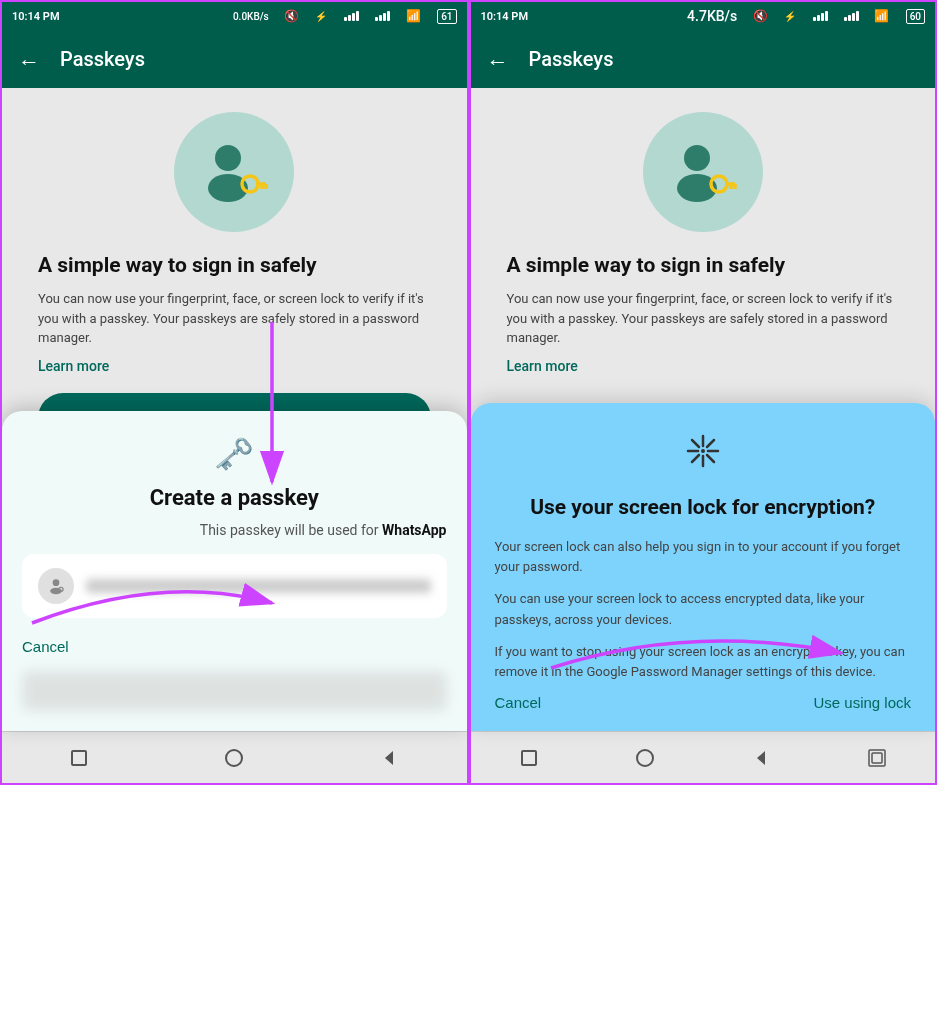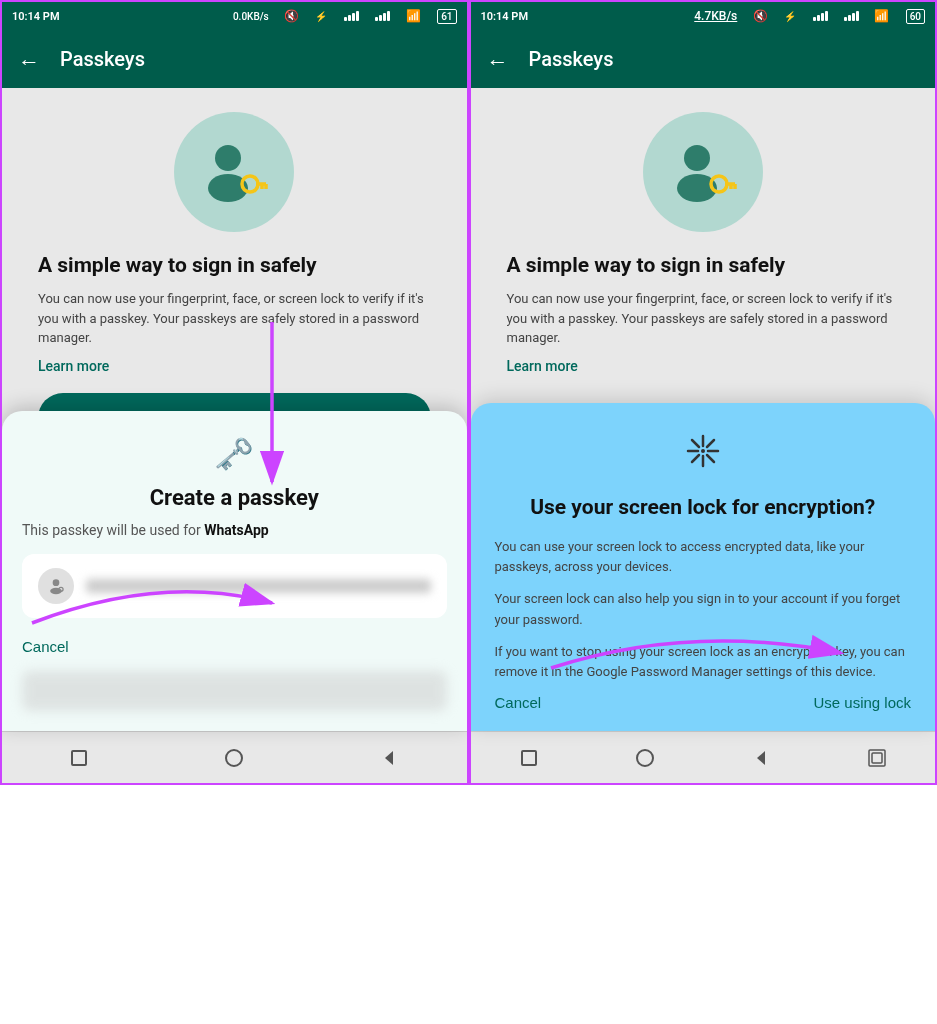--- a/index.html
+++ b/index.html
@@ -175,21 +175,21 @@
       font-size: 22px;
       font-weight: 700;
       color: #111;
       text-align: center;
       margin-bottom: 12px;
     }
 
     .modal-subtitle {
       font-size: 14px;
       color: #555;
-      text-align: left;
+      text-align: right;
       margin-bottom: 16px;
     }
     .modal-subtitle .bold { font-weight: 700; color: #111; }
 
     .modal-user-row {
       background: #fff;
       border-radius: 12px;
       padding: 14px 16px;
       display: flex;
       align-items: center;
@@ -440,21 +440,21 @@
       <path d="M 20 60 Q 150 10 260 40" stroke="#cc44ff" stroke-width="3.5" fill="none" marker-end="url(#arrowhead2)"></path>
     </svg>
 
   </div>
 
   <div class="phone" style="position:relative;">
 
     <div class="status-bar">
       <span class="time">10:14 PM</span>
       <div class="icons">
-        <span style="font-size:12px;text-decoration:underline;">4.7KB/s</span>
+        <span style="font-size:14px;">4.7KB/s</span>
         <span style="font-size:12px;">🔇</span>
         <span style="font-size:10px;">⚡</span>
         <div class="signal-bars">
           <div class="bar bar1"></div>
           <div class="bar bar2"></div>
           <div class="bar bar3"></div>
           <div class="bar bar4"></div>
         </div>
         <div class="signal-bars">
           <div class="bar bar1"></div>
@@ -506,22 +506,22 @@
             <line x1="9" y1="9" x2="16" y2="16" stroke="#333" stroke-width="2.5" stroke-linecap="round"></line>
             <line x1="24" y1="24" x2="31" y2="31" stroke="#333" stroke-width="2.5" stroke-linecap="round"></line>
             <line x1="31" y1="9" x2="24" y2="16" stroke="#333" stroke-width="2.5" stroke-linecap="round"></line>
             <line x1="16" y1="24" x2="9" y2="31" stroke="#333" stroke-width="2.5" stroke-linecap="round"></line>
           </g>
         </svg>
       </div>
 
       <div class="screen-lock-title">Use your screen lock for encryption?</div>
 
+      <div class="screen-lock-para">Your screen lock can also help you sign in to your account if you forget your password.</div>
       <div class="screen-lock-para">You can use your screen lock to access encrypted data, like your passkeys, across your devices.</div>
-      <div class="screen-lock-para">Your screen lock can also help you sign in to your account if you forget your password.</div>
       <div class="screen-lock-para">If you want to stop using your screen lock as an encryption key, you can remove it in the Google Password Manager settings of this device.</div>
 
       <div class="screen-lock-actions">
         <button class="screen-lock-cancel">Cancel</button>
         <button class="screen-lock-use">Use using lock</button>
       </div>
     </div>
 
     <div class="bottom-nav">
       <div class="nav-btn">

